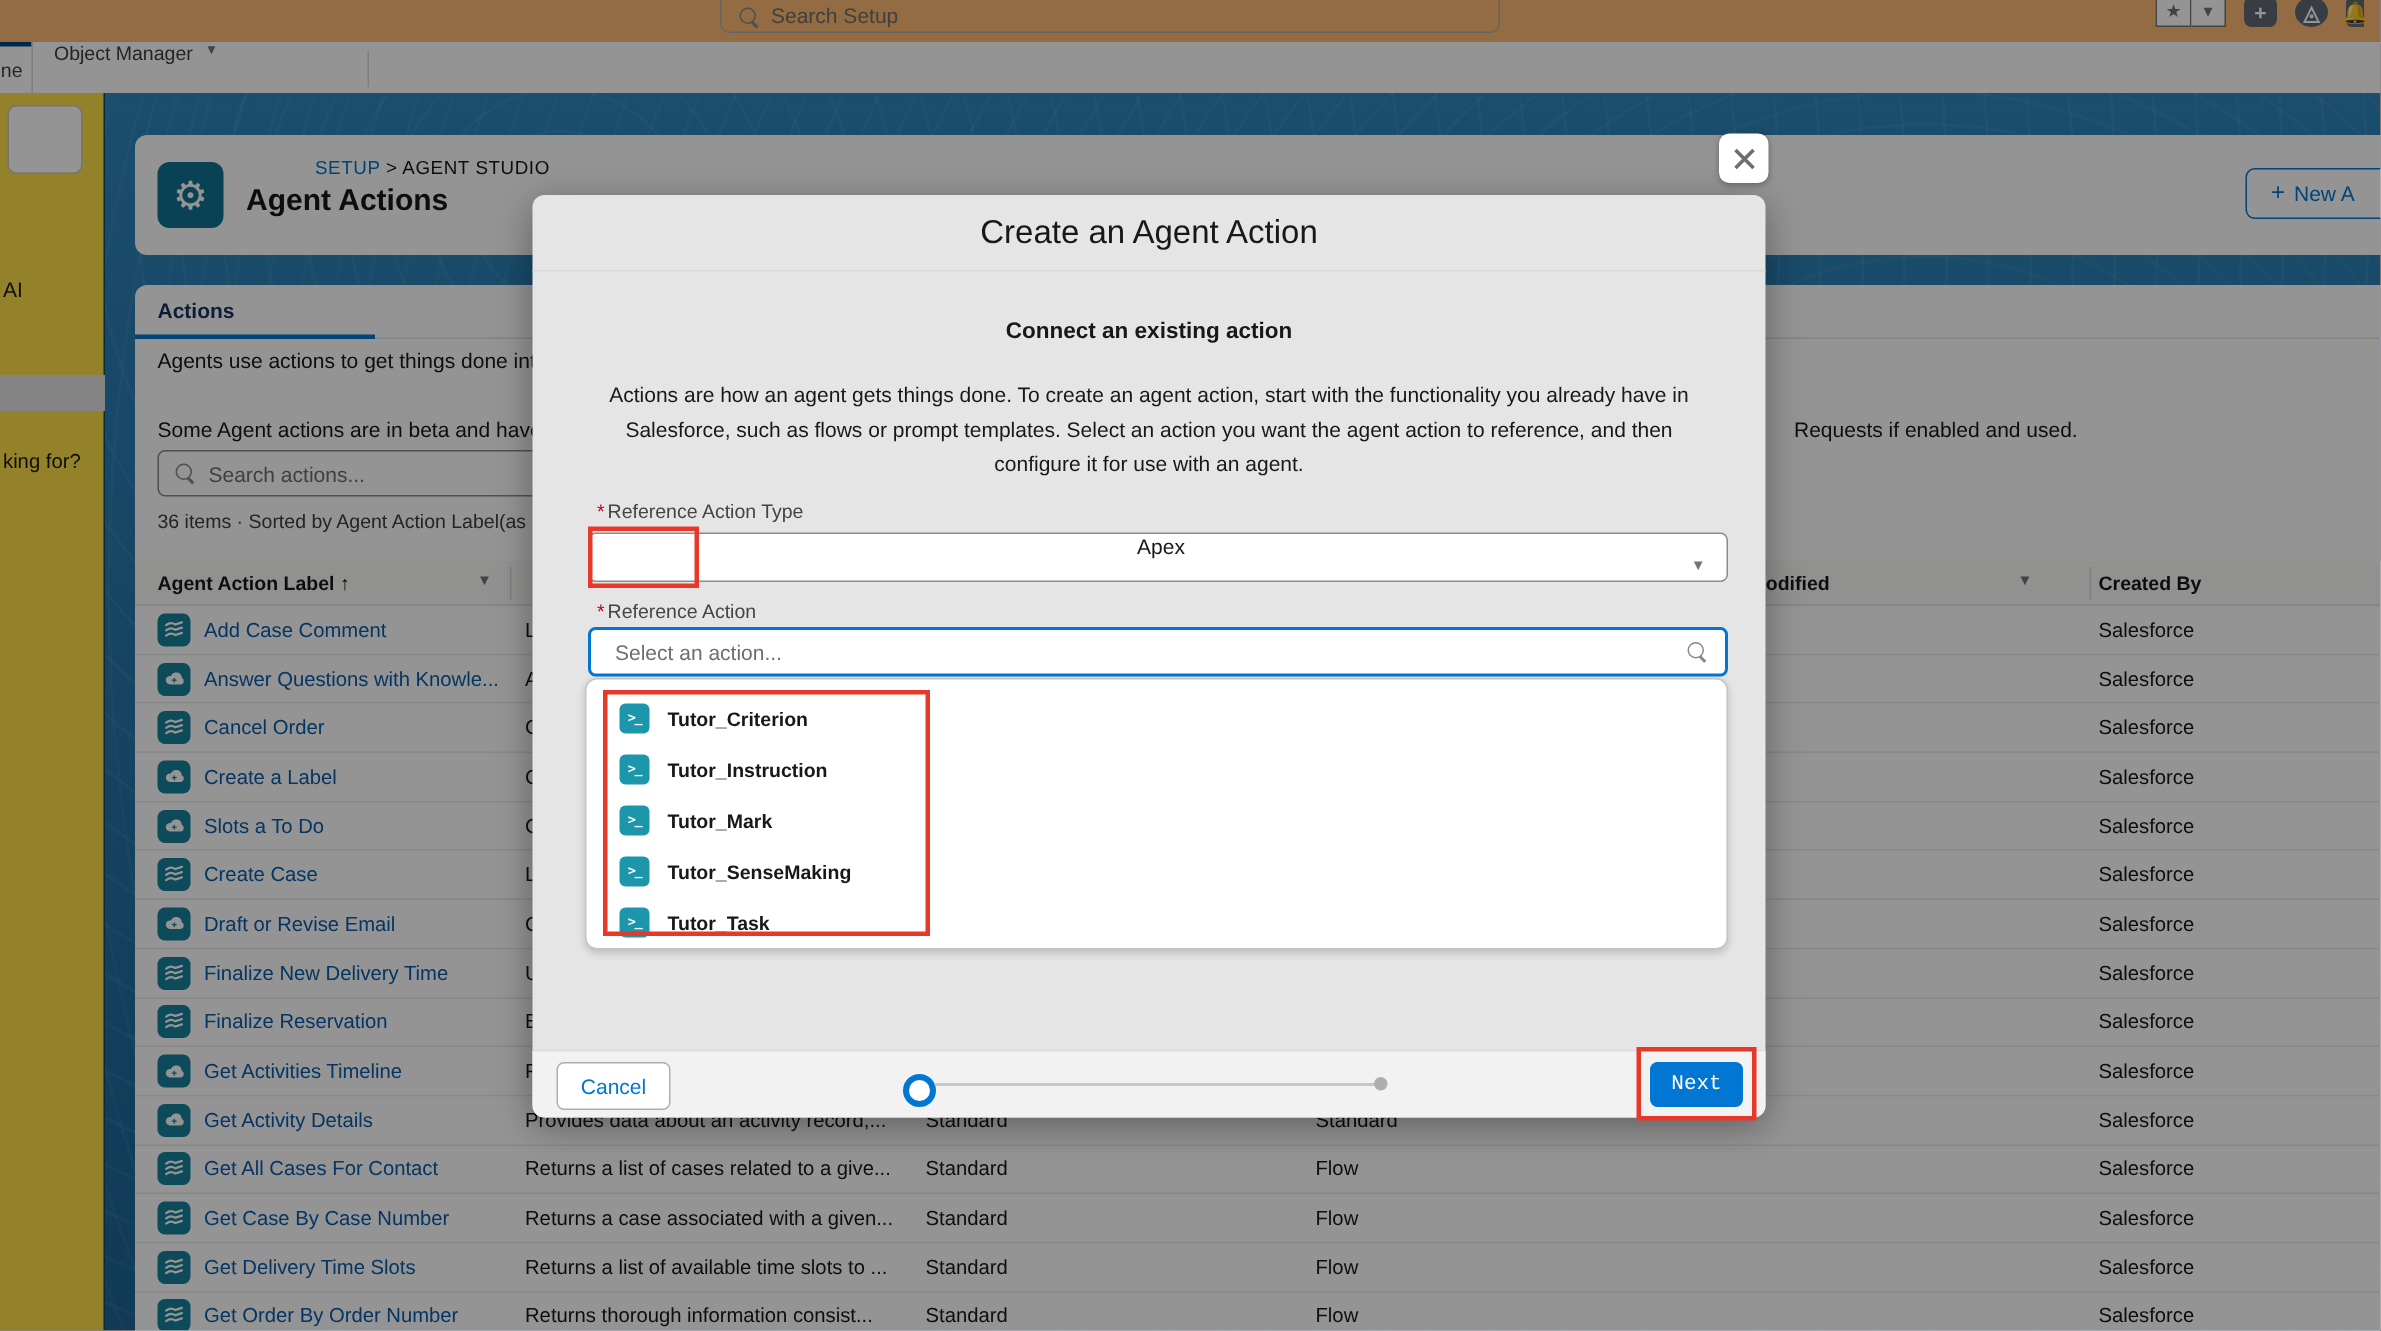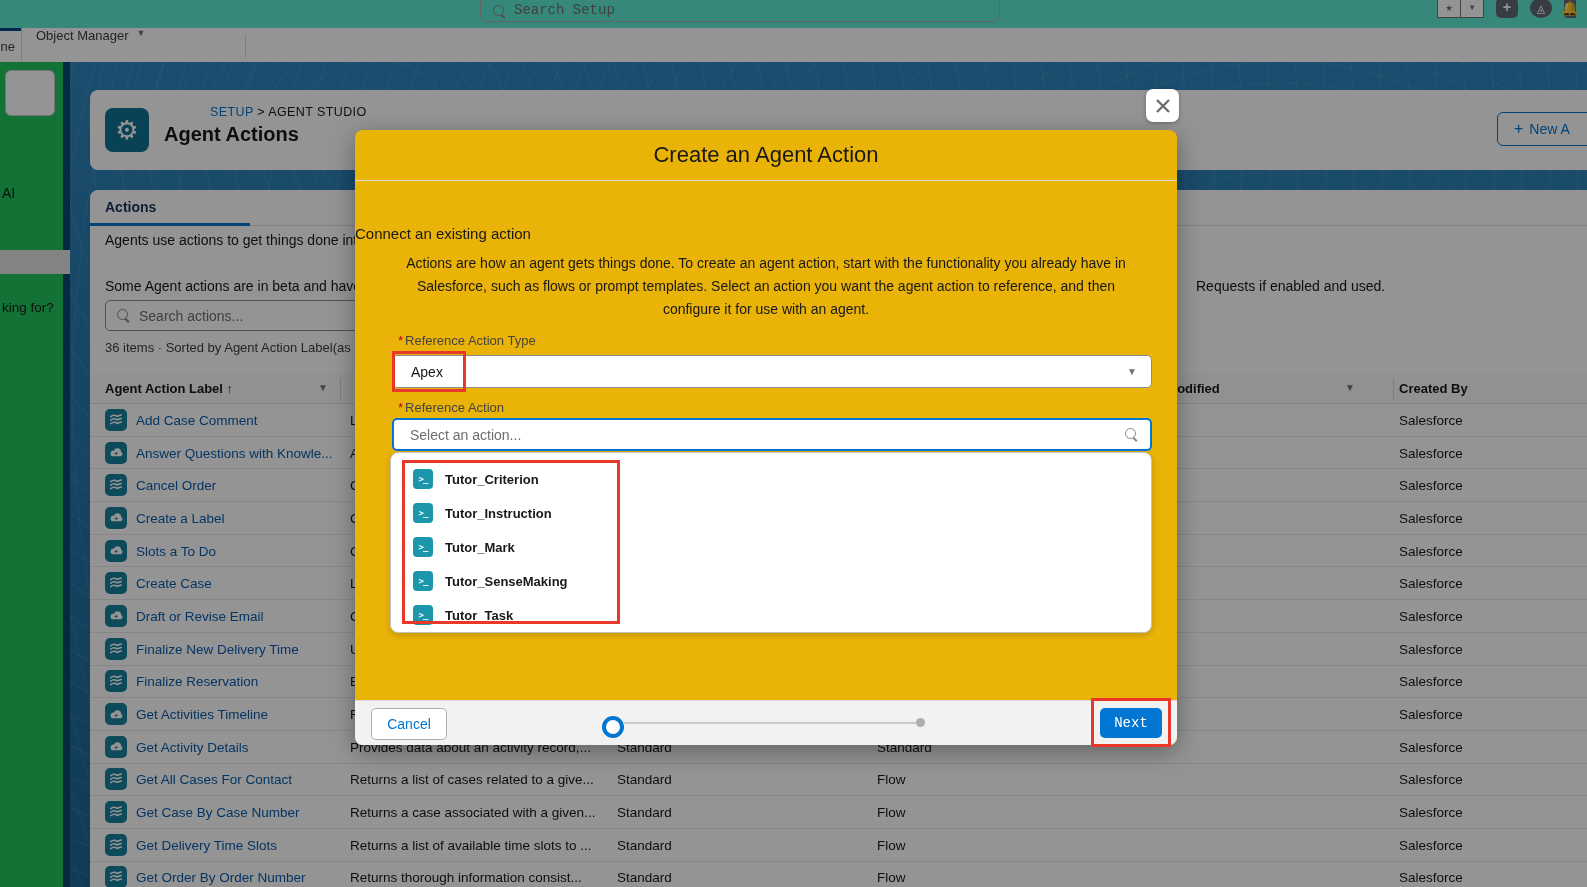--- a/index.html
+++ b/index.html
@@ -1,21 +1,21 @@
 <!DOCTYPE html>
 <html><head>
 <meta charset="utf-8">
 <style>
   html,body{margin:0;padding:0;background:#444;}
   #app{position:relative;width:1587px;height:887px;overflow:hidden;
        font-family:"Liberation Sans",sans-serif;background:#fff;}
   .abs{position:absolute;}
 
   
-  #topbar{left:0;top:0;width:1587px;height:28px;background:#5eead4;border-bottom:1px solid #e3e3e3;font-family:Liberation Mono, monospace;}
+  #topbar{left:0;top:0;width:1587px;height:28px;background:#fdba74;border-bottom:1px solid #e3e3e3;}
   #global-search{left:480px;top:-14px;width:520px;height:36px;border:1px solid #b0adab;border-radius:6px;
       display:flex;align-items:flex-end;padding:0 0 3px 12px;box-sizing:border-box;color:#706e6b;font-size:14px;gap:8px;}
   .mag{width:13px;height:13px;position:relative;display:inline-block;flex:0 0 auto;}
   .mag::before{content:"";position:absolute;left:0;top:0;width:9px;height:9px;border:1.5px solid #8a8886;border-radius:50%;}
   .mag::after{content:"";position:absolute;left:9px;top:9px;width:5px;height:1.5px;background:#8a8886;transform:rotate(45deg);transform-origin:0 0;}
   #fav-group{left:1437px;top:-4px;display:flex;}
   .favbox{width:22px;height:20px;border:1px solid #747474;display:flex;align-items:center;justify-content:center;color:#747474;font-size:12px;background:#fff;}
   .sqicon{width:22px;height:20px;border-radius:5px;background:#5f6a72;color:#fff;display:flex;align-items:center;justify-content:center;font-size:14px;font-weight:bold;}
 
   
@@ -66,46 +66,46 @@
   .trow{position:relative;width:1517px;height:32.7px;border-bottom:1px solid #e8e8e8;box-sizing:border-box;background:#fff;}
   .trow .cell{position:absolute;top:50%;transform:translateY(-50%);white-space:nowrap;}
   .ric{left:15px;width:22px;height:22px;border-radius:5px;display:flex;align-items:center;justify-content:center;}
   .rlabel{left:46px;font-size:13.5px;color:#0b5cab;}
   .rdesc{left:260px;font-size:13.5px;color:#181818;}
   .rtype{left:527px;font-size:13.5px;color:#181818;}
   .rref{left:787px;font-size:13.5px;color:#181818;}
   .rcreated{left:1309px;font-size:13.5px;color:#181818;}
 
   
-  #sidebar{left:0;top:62px;width:70px;height:825px;background:#22c55e;border-right:7px solid #0c4a6e;box-sizing:border-box;}
+  #sidebar{left:0;top:62px;width:70px;height:825px;background:#fde047;border-right:1px solid #0c4a6e;box-sizing:border-box;}
   #quickfind{left:5px;top:8px;width:48px;height:44px;border:1px solid #c9c9c9;border-radius:6px;background:#fff;}
   #sb-ai{left:2px;top:123px;font-size:14px;color:#181818;}
   #sb-band{left:0;top:188px;width:70px;height:24px;background:#e2e2e2;}
   #sb-looking{left:2px;top:238px;font-size:13.5px;color:#181818;}
 
   
   #overlay{left:0;top:0;width:1587px;height:887px;background:rgba(0,0,0,0.42);z-index:50;}
 
   
   #closebtn{left:1146px;top:89px;width:33px;height:33px;background:#fff;border-radius:7px;z-index:60;
      display:flex;align-items:center;justify-content:center;box-shadow:0 1px 4px rgba(0,0,0,.3);}
   #closebtn svg{stroke:#706e6b;stroke-width:2.4;}
 
   
-  #modal{left:355px;top:130px;width:822px;height:615px;background:#eab308;border-radius:8px;z-index:55;
+  #modal{left:355px;top:130px;width:822px;height:615px;background:#e5e5e5;border-radius:8px;z-index:55;
      box-shadow:0 6px 24px rgba(0,0,0,.35);}
   #modal-title{left:0;top:0;width:822px;height:51px;display:flex;align-items:center;justify-content:center;
      font-size:22px;color:#181818;border-bottom:1px solid #d9d9d9;box-sizing:border-box;}
-  #m-heading{left:0;top:95px;width:822px;text-align:left;font-size:15px;font-weight:normal;color:#181818;}
+  #m-heading{left:0;top:82px;width:822px;text-align:center;font-size:15px;font-weight:bold;color:#181818;}
   #m-body{left:41px;top:122px;width:740px;text-align:center;font-size:14px;line-height:23px;color:#181818;}
   .flabel{font-size:13px;color:#444;}
   .req{color:#ba0517;margin-right:2px;}
   #lbl-type{left:43px;top:203px;}
   #sel-type{left:37px;top:225px;width:760px;height:33px;border:1px solid #8b8b8b;border-radius:5px;background:#fff;
-     display:flex;align-items:center;padding:0 14px 0 18px;box-sizing:border-box;font-size:14px;color:#181818;}
+     display:flex;align-items:center;padding:0 14px 0 18px;box-sizing:border-box;font-size:14px;color:#181818;flex-direction:column;}
   #sel-type .chevdown{margin-left:auto;color:#747474;font-size:10px;}
   #lbl-action{left:43px;top:270px;}
   #combo{left:37px;top:288px;width:760px;height:33px;border:2px solid #0176d3;border-radius:5px;background:#fff;
      display:flex;align-items:center;padding:0 12px 0 16px;box-sizing:border-box;font-size:14px;color:#706e6b;}
   #combo .mag{margin-left:auto;}
   #listbox{left:35px;top:322px;width:762px;height:181px;background:#fff;border:1px solid #c3c3c3;border-radius:8px;
      box-shadow:0 2px 6px rgba(0,0,0,.18);box-sizing:border-box;padding-top:9px;}
   .opt{position:relative;height:34px;display:flex;align-items:center;gap:12px;padding-left:22px;}
   .apexic{width:20px;height:20px;border-radius:4px;background:#1b96ab;color:#fff;display:flex;align-items:center;justify-content:center;
      font-family:"DejaVu Sans Mono",monospace;font-size:9px;font-weight:bold;letter-spacing:-1px;flex:0 0 auto;}

